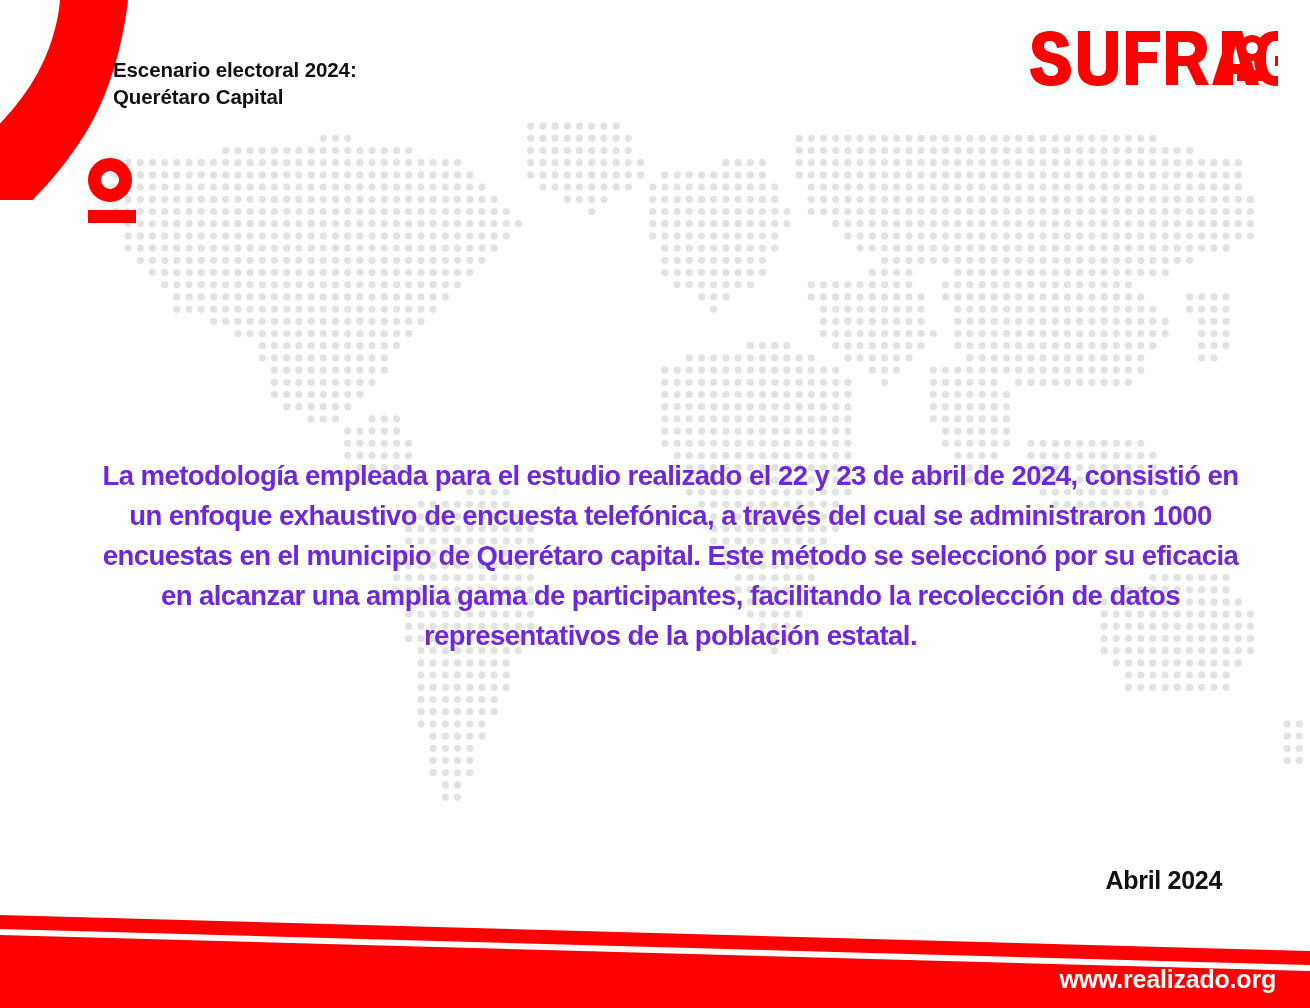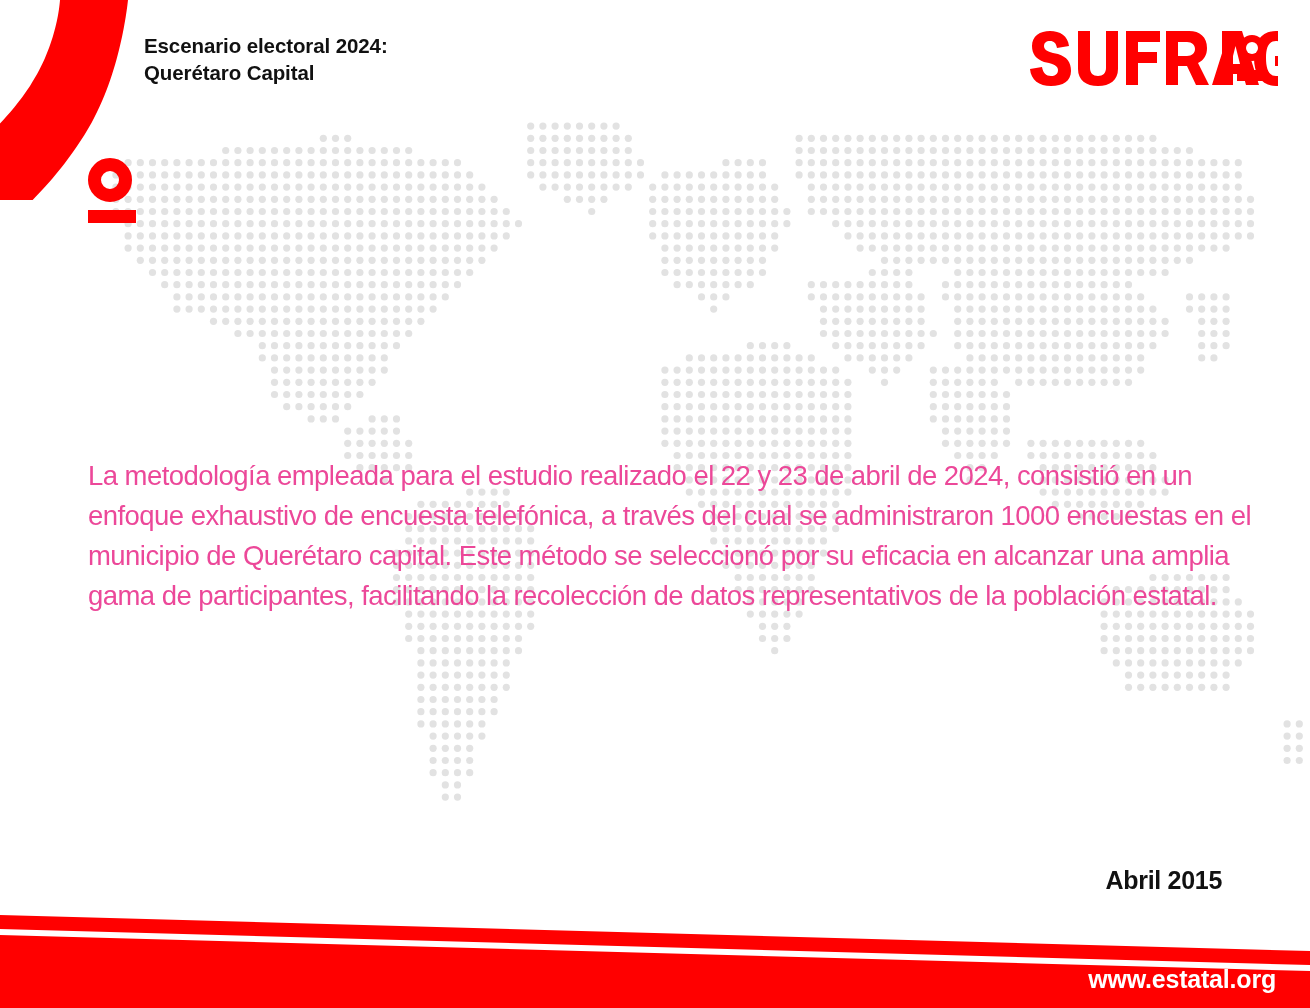--- a/index.html
+++ b/index.html
@@ -44,29 +44,28 @@
     height: 200px;
     z-index: 2;
     pointer-events: none;
   }
   .corner-arc svg { display: block; }
 
   
   .kicker {
     position: absolute;
     left: 113px;
-    top: 32px;
+    top: 56px;
     z-index: 5;
     font-size: 20.5px;
     font-weight: bold;
     line-height: 1.32;
     color: #111111;
     letter-spacing: -0.1px;
     white-space: pre-line;
-    margin-left: 31px;
   }
 
   .brand-logo {
     position: absolute;
     right: 32px;
     top: 30px;
     z-index: 5;
     display: flex;
     align-items: flex-start;
     height: 56px;
@@ -110,24 +109,25 @@
   }
 
   
   .body-copy {
     position: absolute;
     left: 88px;
     top: 428px;
     width: 1165px;
     z-index: 5;
     font-size: 27.5px;
-    font-weight: normal;
+    font-weight: bold;
     line-height: 1.46;
     letter-spacing: -0.55px;
-    color: #ec4899;
+    color: #6d28d9;
+    text-align: center;
   }
 
   
   .date-stamp {
     position: absolute;
     right: 88px;
     top: 866px;
     z-index: 5;
     font-size: 25px;
     font-weight: bold;
@@ -2232,26 +2232,26 @@
   </div>
 
   <div class="accent-mark">
     <div class="ring"></div>
     <div class="bar"></div>
   </div>
 
 
   <p class="body-copy">La metodología empleada para el estudio realizado el 22 y 23 de abril de 2024, consistió en un enfoque exhaustivo de encuesta telefónica, a través del cual se administraron 1000 encuestas en el municipio de Querétaro capital. Este método se seleccionó por su eficacia en alcanzar una amplia gama de participantes, facilitando la recolección de datos representativos de la población estatal.</p>
 
-  <div class="date-stamp">Abril 2015</div>
+  <div class="date-stamp">Abril 2024</div>
 
   <div class="footer-waves">
     <svg viewBox="0 0 1310 105" preserveAspectRatio="none" xmlns="http://www.w3.org/2000/svg">
 
       <path d="M0 12 L1310 48 L1310 62 L0 26 Z" fill="#FF0000"></path>
 
       <path d="M0 32 L1310 68 L1310 105 L0 105 Z" fill="#FF0000"></path>
     </svg>
   </div>
 
-  <div class="footer-url">www.estatal.org</div>
+  <div class="footer-url">www.realizado.org</div>
 
 </div>
 
 </body></html>

